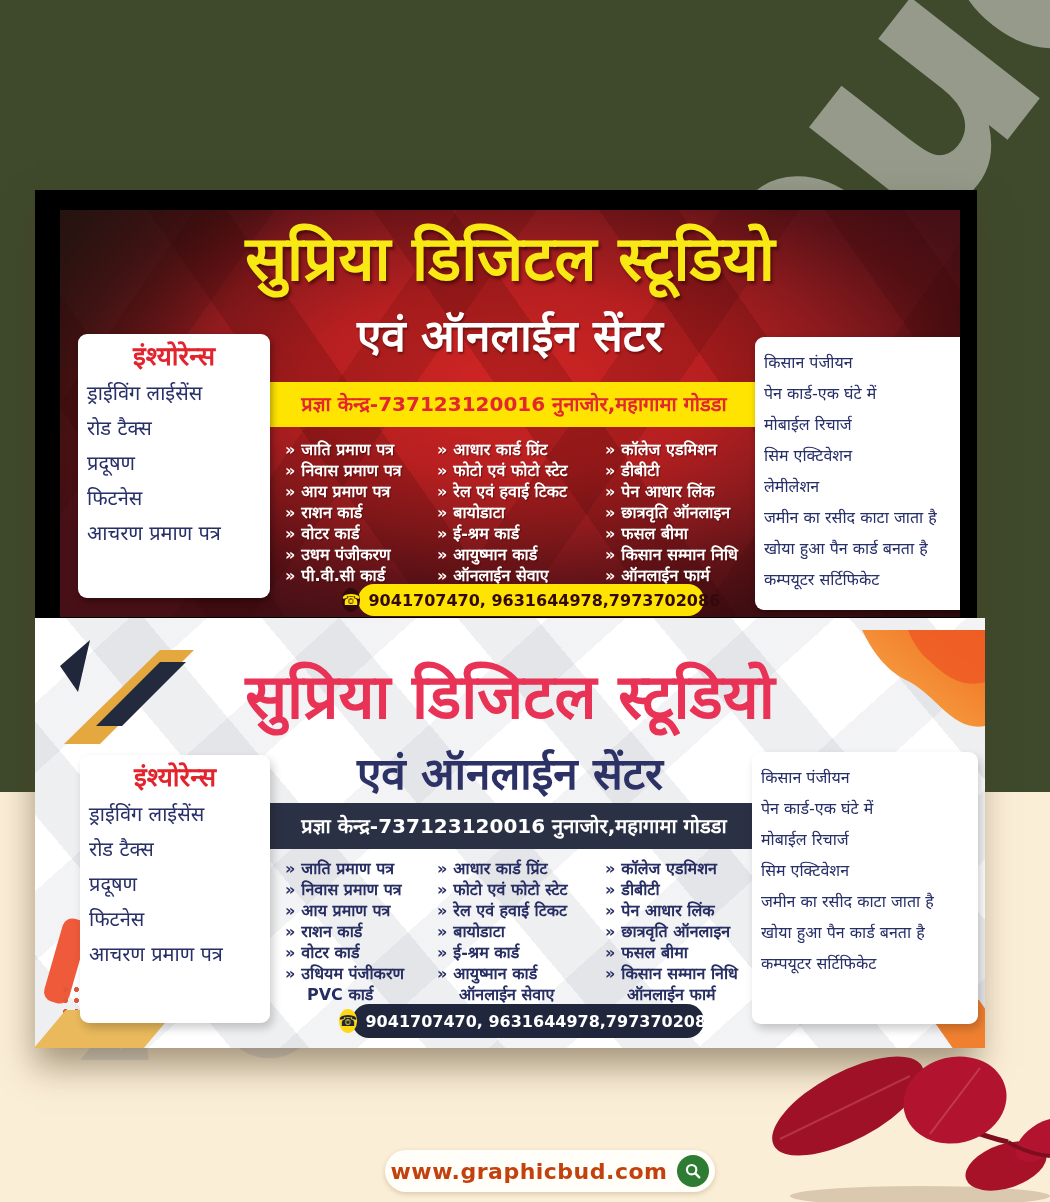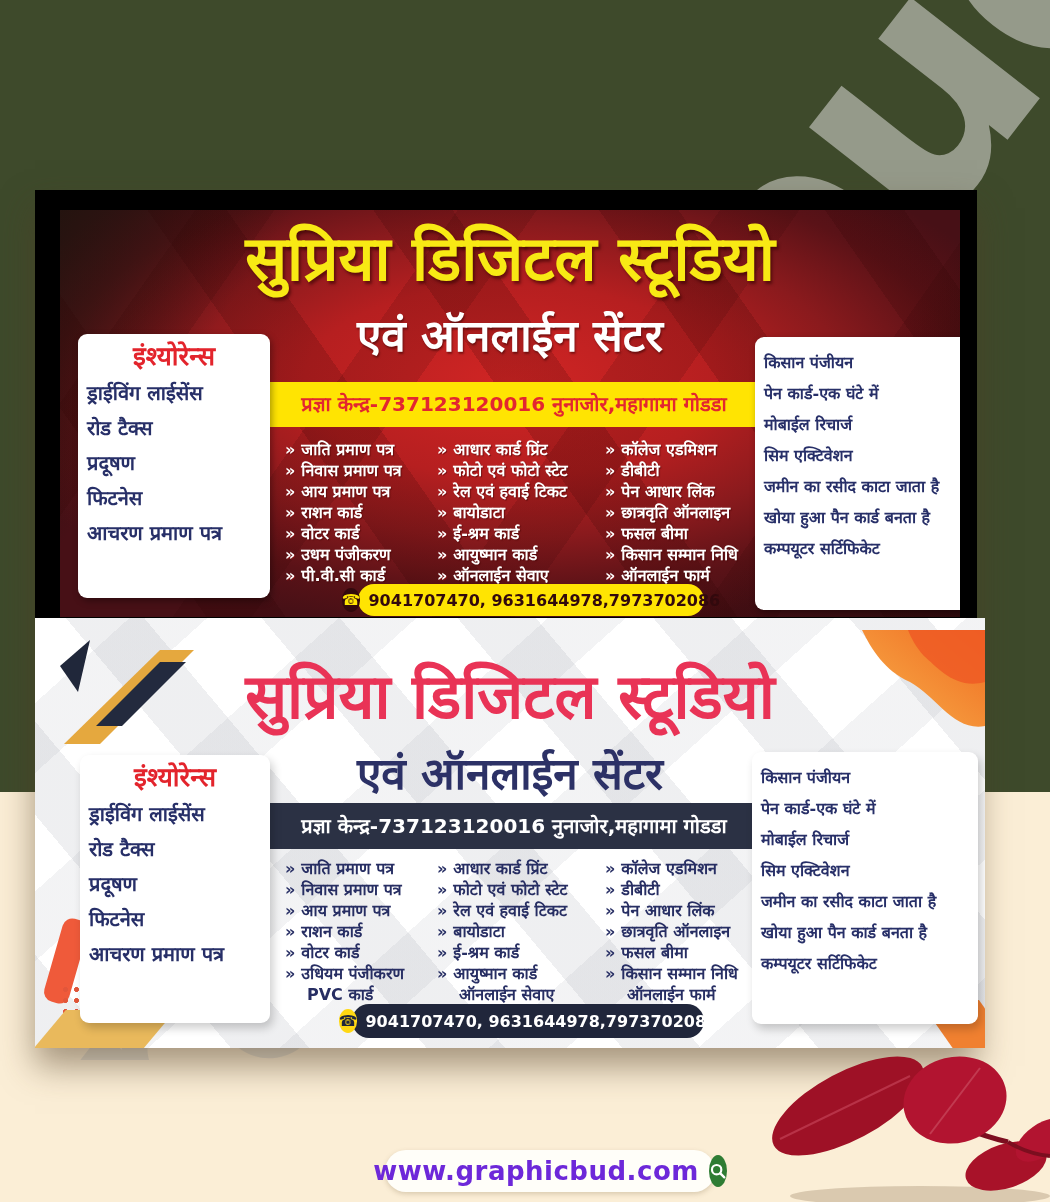--- a/index.html
+++ b/index.html
@@ -25,21 +25,21 @@
       repeating-linear-gradient(-55deg, rgba(40,0,0,0) 0 150px, rgba(40,0,0,.13) 150px 215px);}
   .bt-title{position:absolute;top:4px;left:0;width:100%;text-align:center;font-size:62px;font-weight:bold;
     color:#f8e914;white-space:nowrap;text-shadow:2px 3px 3px rgba(50,0,0,.55);z-index:2;}
   .bt-sub{position:absolute;top:94px;left:0;width:100%;text-align:center;font-size:44px;font-weight:bold;
     color:#ffffff;white-space:nowrap;text-shadow:1px 2px 2px rgba(50,0,0,.5);z-index:2;}
   .bt-strip{position:absolute;left:208px;top:172px;width:492px;height:45px;background:#ffe402;
     color:#e32630;font-weight:bold;font-size:20px;line-height:45px;text-align:center;white-space:nowrap;z-index:2;}
   .panel{position:absolute;background:#ffffff;border-radius:9px;z-index:3;padding:2px 9px;box-sizing:border-box;
     box-shadow:2px 3px 7px rgba(0,0,0,.35);}
   .p-head{color:#e3242c;font-weight:bold;font-size:26px;text-align:center;line-height:40px;white-space:nowrap;}
-  .p-item{color:#272f68;font-weight:bold;font-size:20px;line-height:35px;white-space:nowrap;}
+  .p-item{color:#272f68;font-weight:normal;font-size:20px;line-height:35px;white-space:nowrap;}
   .bt-left{left:18px;top:124px;width:192px;height:264px;}
   .bt-right{left:695px;top:127px;width:223px;height:273px;padding-top:10px;}
   .bt-right .p-item{font-size:16px;line-height:31px;}
   .svc-cols{position:absolute;left:225px;top:228px;width:478px;height:148px;display:flex;z-index:2;}
   .svc-col{flex:0 0 auto;}
   .w1{width:152px;}.w2{width:168px;}.w3{width:158px;}
   .svc-row{display:flex;align-items:baseline;height:21px;}
   .blt{font-weight:bold;margin-right:6px;font-size:16px;}
   .svc-label{font-size:16px;font-weight:bold;white-space:nowrap;}
   .light .blt{color:#ffffff;text-shadow:1px 1px 0 #7e1114;}
@@ -80,21 +80,21 @@
     transform:skewX(-40deg);z-index:0;}
   .deco-orange{position:absolute;left:18px;top:300px;width:26px;height:86px;background:#ef5a3a;
     border-radius:10px;transform:rotate(16deg);z-index:0;}
   .deco-flame-br{position:absolute;left:905px;top:382px;width:60px;height:60px;background:#f08030;
     transform:skewX(35deg);z-index:0;}
 
   
   .footer-pill{position:absolute;left:385px;top:1150px;width:330px;height:42px;background:#fffef9;
     border-radius:21px;display:flex;align-items:center;justify-content:center;gap:10px;z-index:4;
     box-shadow:0 2px 5px rgba(120,95,60,.25);}
-  .footer-url{font-size:26px;font-weight:bold;color:#6d28d9;letter-spacing:.5px;white-space:nowrap;}
+  .footer-url{font-size:22px;font-weight:bold;color:#c2410c;letter-spacing:.5px;white-space:nowrap;}
   .footer-search{width:32px;height:32px;border-radius:50%;background:#2e7c34;display:flex;
     align-items:center;justify-content:center;}
   .leaves{position:absolute;left:770px;top:1044px;z-index:5;}
 </style>
 </head>
 <body>
 
 <div class="canvas">
   <div class="bg-green"></div>
 
@@ -226,20 +226,21 @@
         </div>
       </div>
 
       <div class="panel bt-right">
         <div>
 
         <div class="p-item">किसान पंजीयन</div>
             <div class="p-item">पेन कार्ड-एक घंटे में</div>
             <div class="p-item">मोबाईल रिचार्ज</div>
             <div class="p-item">सिम एक्टिवेशन</div>
+            <div class="p-item">लेमीलेशन</div>
             <div class="p-item">जमीन का रसीद काटा जाता है</div>
             <div class="p-item">खोया हुआ पैन कार्ड बनता है</div>
             <div class="p-item">कम्पयूटर सर्टिफिकेट</div>
           </div>
       </div>
 
       <div class="phone-pill bt-pill">
         <span class="icon-circ">☎</span>
         <span>9041707470, 9631644978,7973702086</span>
       </div>

